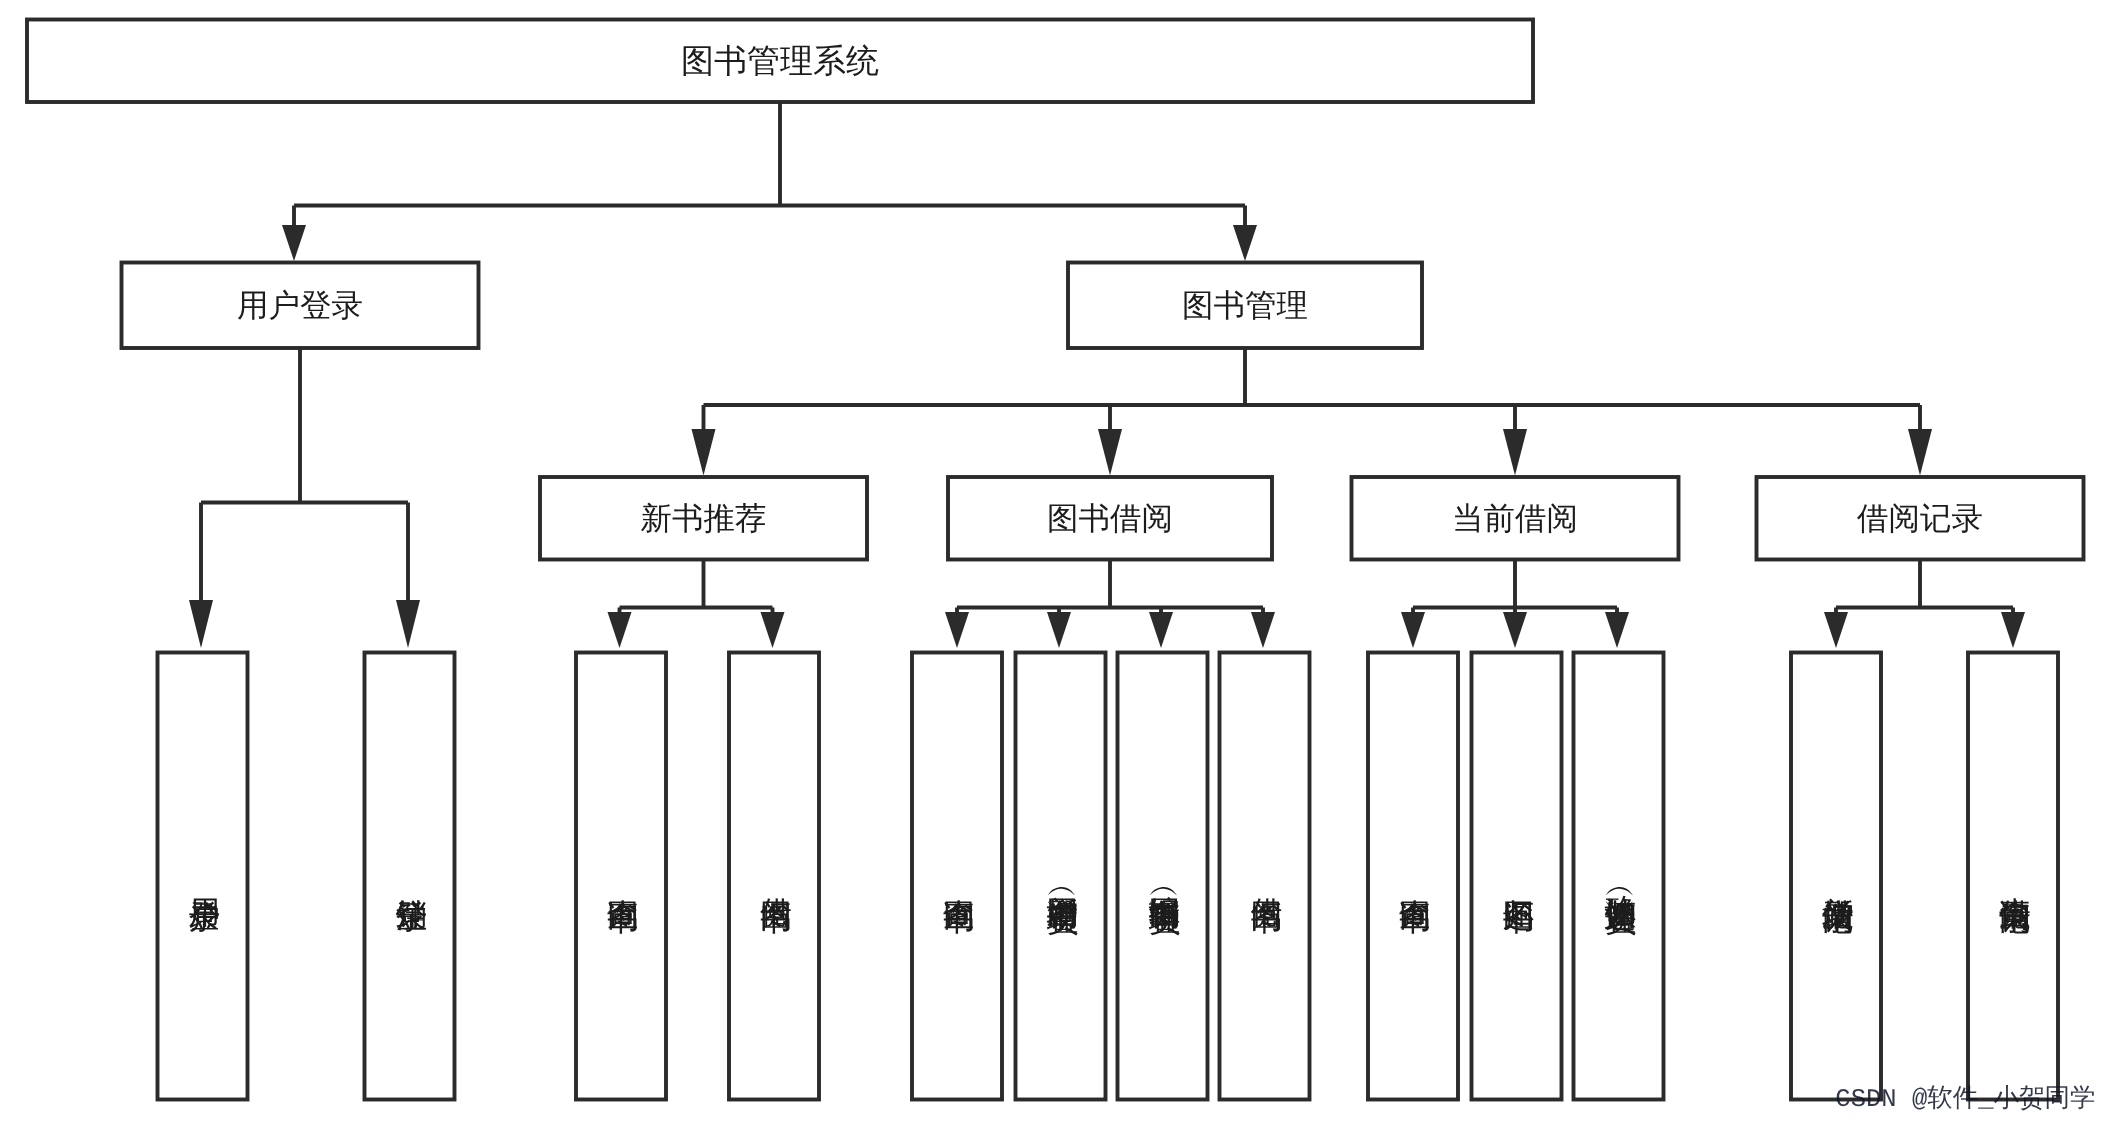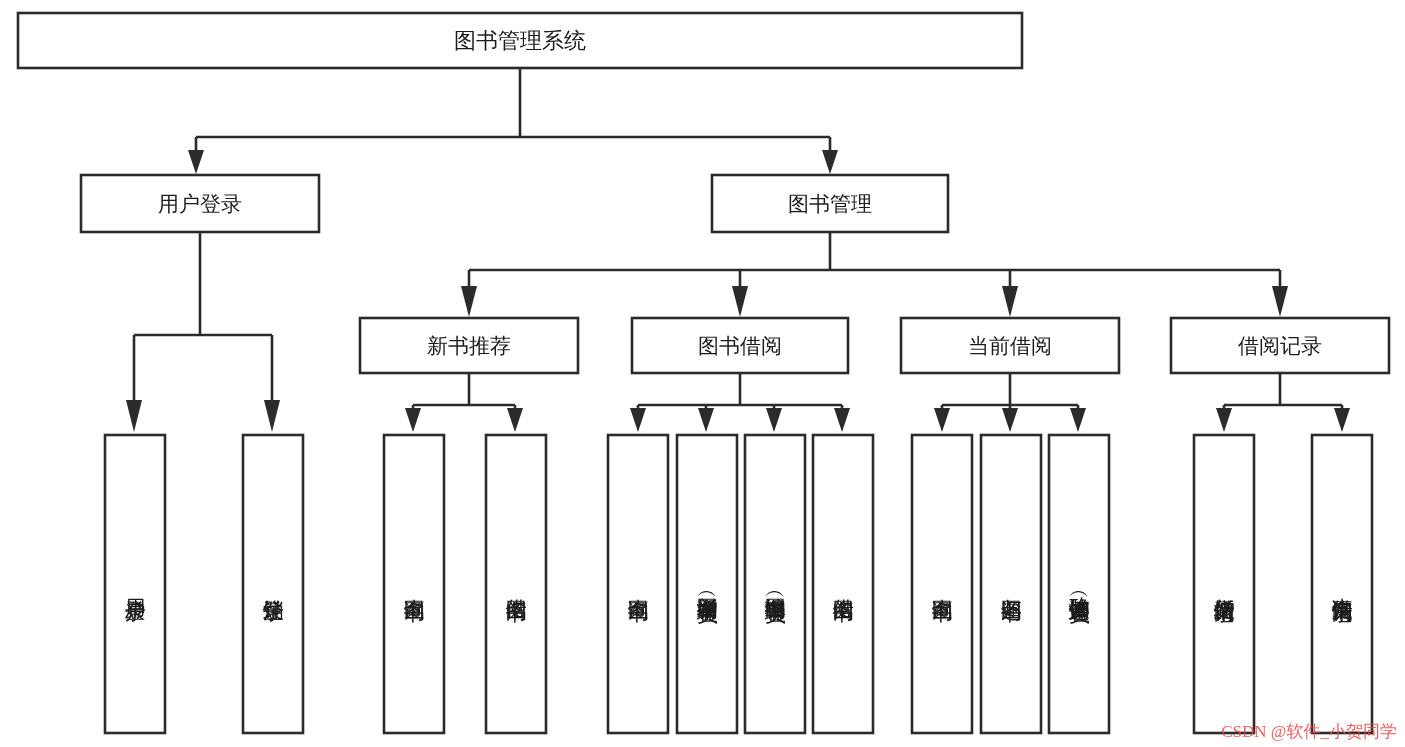--- a/index.html
+++ b/index.html
@@ -68,23 +68,23 @@
     line-height: 1.08;
     color: #1c1c1c;
     letter-spacing: 1px;
     white-space: nowrap;
     pointer-events: none;
   }
   .watermark {
     position: absolute;
     right: 8px;
     bottom: 4px;
-    font-family: Liberation Serif, serif;
+    font-family: Liberation Mono, monospace;
     font-size: 17px;
-    color: #ef4444;
+    color: #0f172a;
     opacity: 0.85;
     white-space: nowrap;
   }
 </style>
 </head>
 <body>
 
 <div id="diagram-root">
 
   <svg class="diagram-svg" viewBox="0 0 1405 747">

